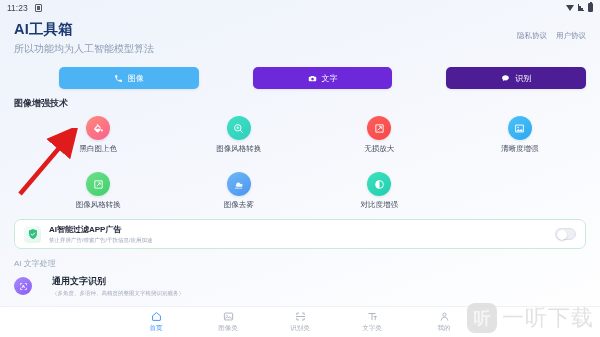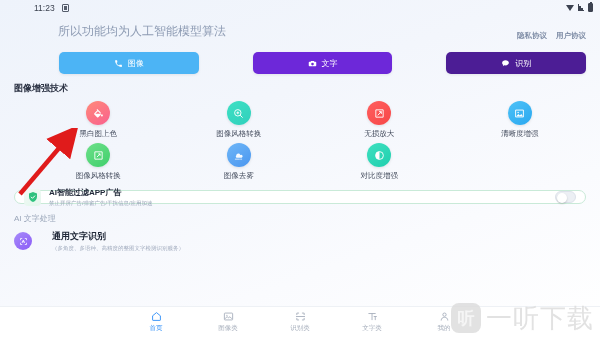--- a/index.html
+++ b/index.html
@@ -16,21 +16,21 @@
   
   .statusbar {
     height: 15px;
     display: flex;
     align-items: center;
     justify-content: space-between;
     padding: 0 7px;
     font-size: 8.5px;
     color: #3c4250;
   }
-  .sb-left { display: flex; align-items: center; gap: 7px; margin-left: 27px; }
+  .sb-left { display: flex; align-items: center; gap: 7px; }
   .sb-right { display: flex; align-items: center; gap: 3px; }
   .sb-icon-box {
     width: 7px; height: 8px;
     border: 1px solid #555d6b;
     border-radius: 1px;
     position: relative;
   }
   .sb-icon-box::after {
     content: ""; position: absolute;
     left: 1.5px; top: 1.5px; width: 2.5px; height: 3.5px;
@@ -65,31 +65,29 @@
     align-items: flex-start;
     justify-content: space-between;
   }
   .app-title {
     font-size: 14.5px;
     font-weight: bold;
     color: #1b3a72;
     letter-spacing: 0.2px;
   }
   .app-sub {
-    font-size: 12px;
+    font-size: 10px;
     color: #8d9bb3;
     margin-top: 3px;
-    margin-left: 44px;
   }
   .header-links {
     display: flex; gap: 9px;
     margin-top: 11px;
     font-size: 7.5px;
     color: #7f8da6;
-    font-weight: bold;
   }
 
   
   .cat-row {
     display: flex;
     gap: 9px;
     padding: 11px 14px 0 14px;
   }
   .cat-btn {
     flex: 1;
@@ -117,21 +115,21 @@
     font-weight: normal;
     font-size: 8px;
     color: #9aa6b9;
     padding-top: 9px;
   }
 
   
   .grid {
     display: grid;
     grid-template-columns: repeat(4, 1fr);
-    row-gap: 4px;
+    row-gap: 18px;
     padding: 6px 10px 0 28px;
   }
   .cell {
     display: flex;
     flex-direction: column;
     align-items: center;
     gap: 4px;
   }
   .cell-ico {
     width: 24px; height: 24px;
@@ -146,21 +144,21 @@
     font-size: 7.5px;
     color: #434b5c;
   }
 
   
   .card {
     margin: 9px 14px 0 14px;
     background: #ffffff;
     border: 1px solid #c9ead8;
     border-radius: 7px;
-    height: 14px;
+    height: 30px;
     display: flex;
     align-items: center;
     padding: 0 9px;
     gap: 8px;
   }
   .shield {
     width: 17px; height: 17px;
     border-radius: 4px;
     background: linear-gradient(145deg,#f2fbf6,#e3f6ec);
     display: flex; align-items: center; justify-content: center;
@@ -248,21 +246,21 @@
     width: 30px; height: 30px;
     border-radius: 8px;
     background: #dcdcdc;
     position: relative;
     display: flex; align-items: center; justify-content: center;
   }
   .wm-logo-txt {
     font-size: 17px; color: #f4f4f4; font-weight: bold; line-height: 1;
   }
   .wm-text {
-    font-size: 26px;
+    font-size: 22px;
     color: #dcdcdc;
     letter-spacing: 1px;
     line-height: 1;
   }
 </style>
 </head>
 <body>
 
 <div class="statusbar">
   <div class="sb-left">
@@ -271,20 +269,21 @@
   </div>
   <div class="sb-right">
     <span class="wifi-ico"></span>
     <span class="sig-ico"></span>
     <span class="bat-ico"></span>
   </div>
 </div>
 
 <div class="header">
   <div>
+    <div class="app-title">AI工具箱</div>
     <div class="app-sub">所以功能均为人工智能模型算法</div>
   </div>
   <div class="header-links">
     <span>隐私协议</span>
     <span>用户协议</span>
   </div>
 </div>
 
 <div class="cat-row">
 

